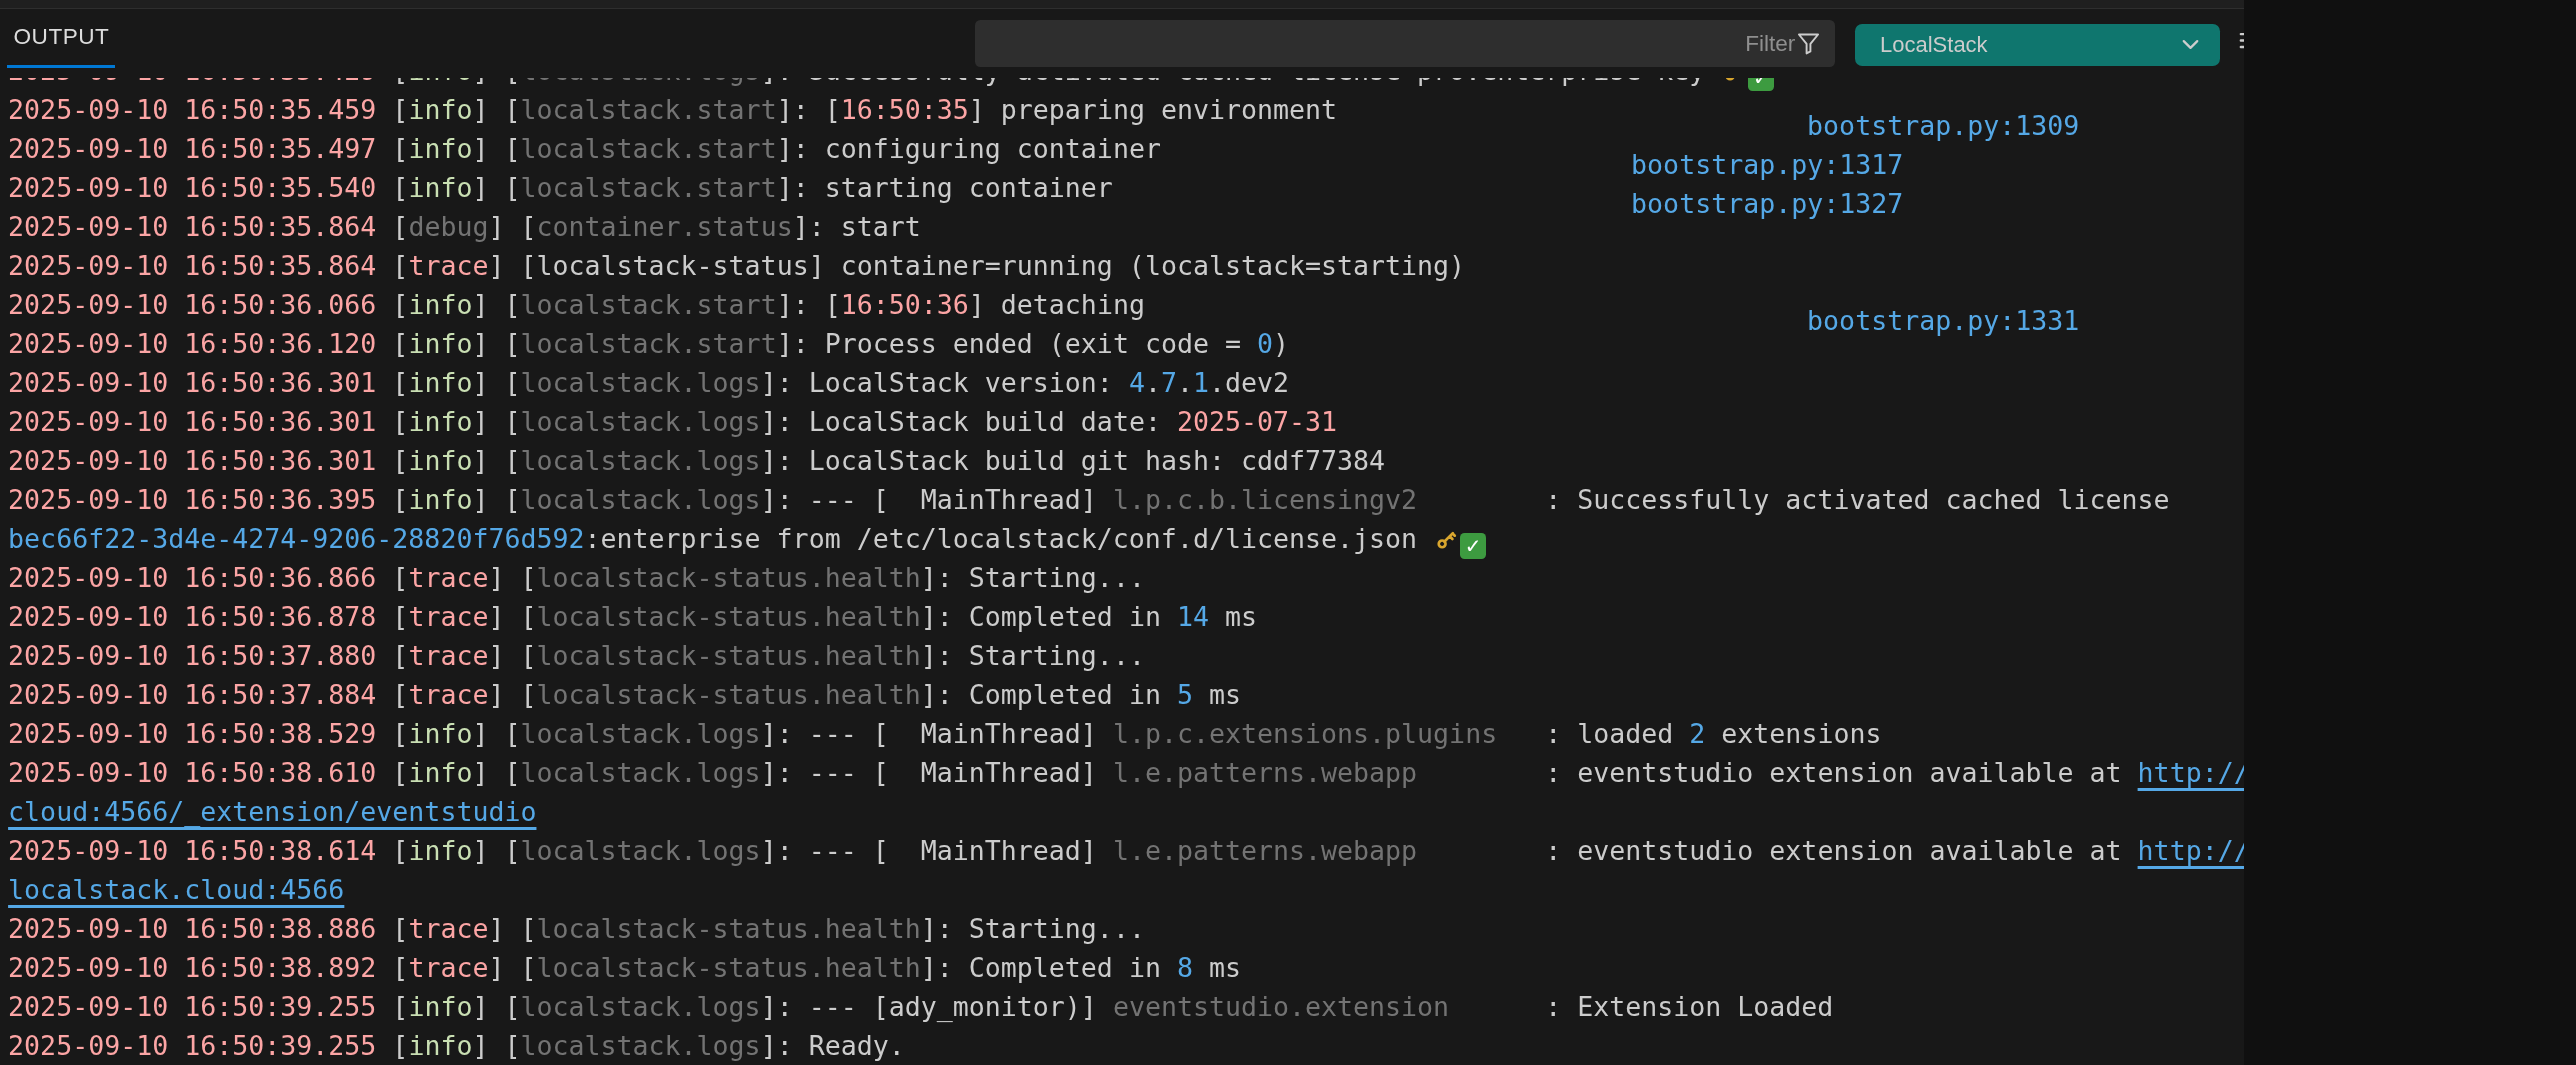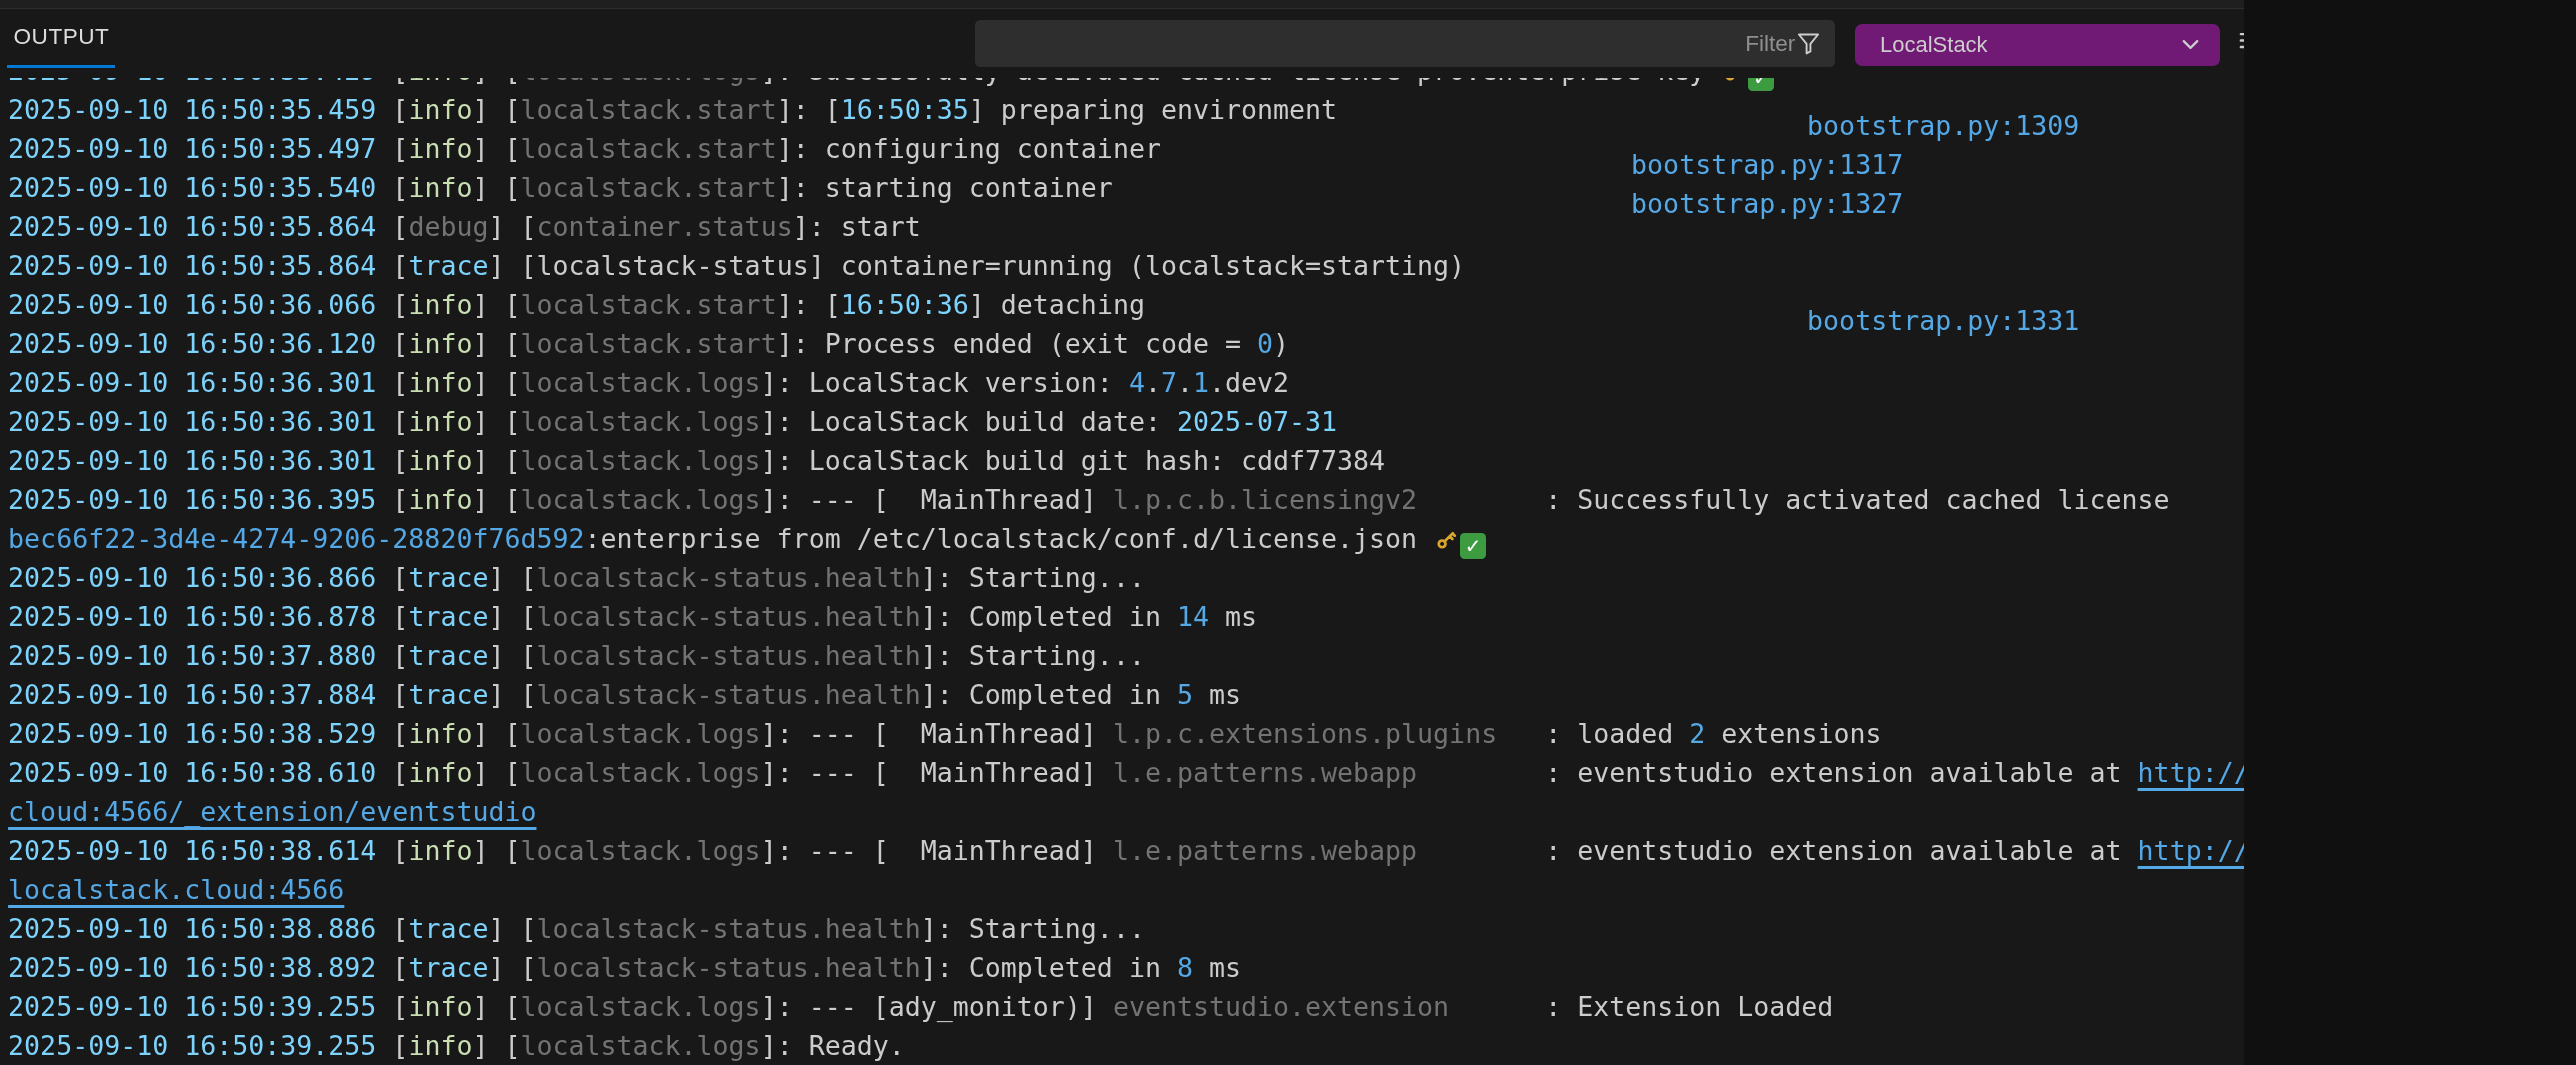--- a/index.html
+++ b/index.html
@@ -11,36 +11,36 @@
   
   .header{position:absolute;left:0;top:9px;width:100%;height:69px;background:#181818;}
   .tab{position:absolute;left:13.5px;top:14.5px;font-size:22.6px;letter-spacing:0.5px;color:#dcdcdc;cursor:pointer;}
   .tab-underline{position:absolute;left:7.2px;top:56px;width:108px;height:2.7px;background:#0078d4;}
   .filter-box{position:absolute;left:975px;top:11px;width:860px;height:47px;background:#2e2e2e;
               border-radius:5.4px;display:flex;align-items:center;}
   .filter-box input{flex:1;background:transparent;border:none;outline:none;color:#cccccc;
                     font-size:22.6px;padding:0 0 0 22px;font-family:"Liberation Sans",sans-serif;text-align:right;}
   .filter-box input::placeholder{color:#8f8f8f;}
   .funnel{margin-right:12.6px;display:flex;align-items:center;cursor:pointer;}
-  .dropdown{position:absolute;left:1855px;top:14.5px;width:365px;height:42px;background:#701a75;
+  .dropdown{position:absolute;left:1855px;top:14.5px;width:365px;height:42px;background:#0f766e;
             border-radius:7.2px;display:flex;align-items:center;cursor:pointer;}
   .dropdown .label{color:#cccccc;font-size:22px;padding-left:25px;flex:1;}
   .dropdown .chev{margin-right:16.3px;display:flex;align-items:center;}
   .icon-btn{position:absolute;top:18px;width:31px;height:31px;display:flex;align-items:center;
             justify-content:center;cursor:pointer;border-radius:5.4px;}
   .icon-btn svg{display:block;}
   .vdivider{position:absolute;left:2449px;top:20px;width:0.9px;height:29px;background:#3f3f3f;}
   
   .log{position:absolute;left:0;top:78px;right:0;bottom:0;overflow:hidden;
        font-family:"DejaVu Sans Mono","Liberation Mono",monospace;
        font-size:26.6px;line-height:39px;color:#cccccc;padding-left:8.1px;white-space:pre;}
   .log-row{position:relative;height:39px;white-space:pre;}
   .log-row.clipped{margin-top:-27px;}
   .right-link{position:absolute;top:0;margin-top:16px;}
-  .p-ts,.p-lt,.p-g{color:#7dd3fc;}
+  .p-ts,.p-lt,.p-g{color:#fca5a5;}
   .p-li{color:#C9DFB3;text-align:right;}
   .p-w{color:#CCCCCC;}
   .p-m,.p-ld{color:#737373;}
   .p-n,.p-f{color:#55A8E6;}
   .p-u{color:#55A8E6;text-decoration:underline;text-decoration-thickness:2.7px;text-underline-offset:6.3px;}
   .p-f{cursor:pointer;} .p-u{cursor:pointer;}
   .ec-box{display:inline-block;width:26px;height:26px;background:#3D9B40;border-radius:4.5px;color:#fff;
           font-size:20px;line-height:26px;text-align:center;vertical-align:-4.5px;
           font-family:"DejaVu Sans",sans-serif;}
   .emoji-key{display:inline-block;vertical-align:-5.4px;}

